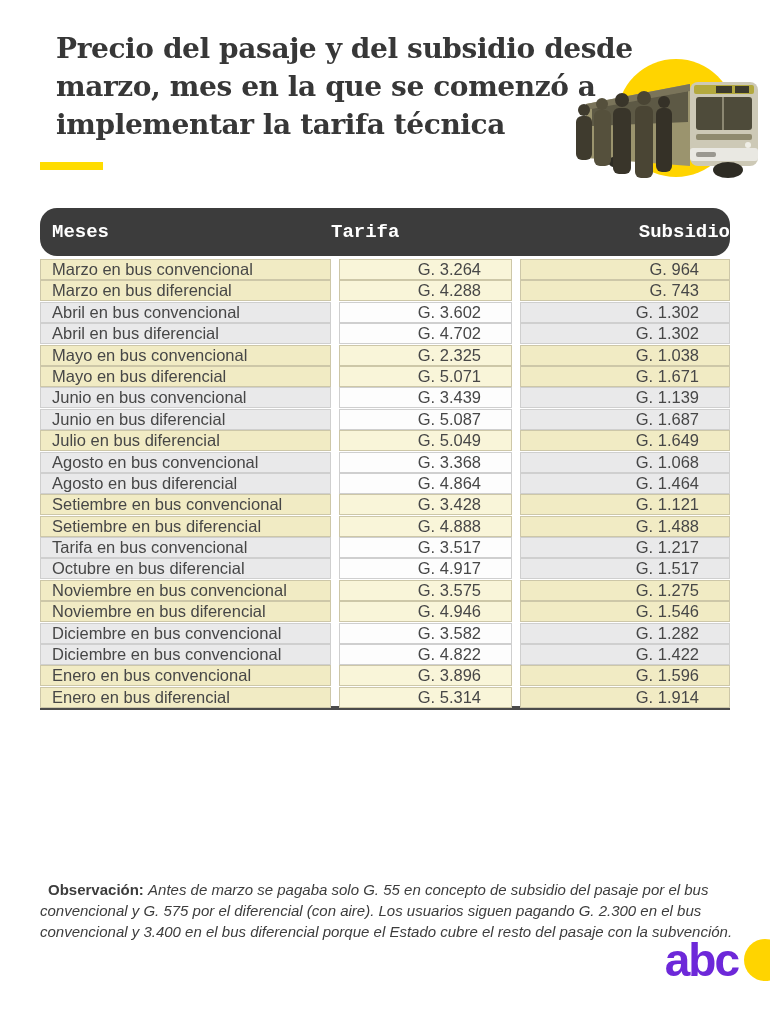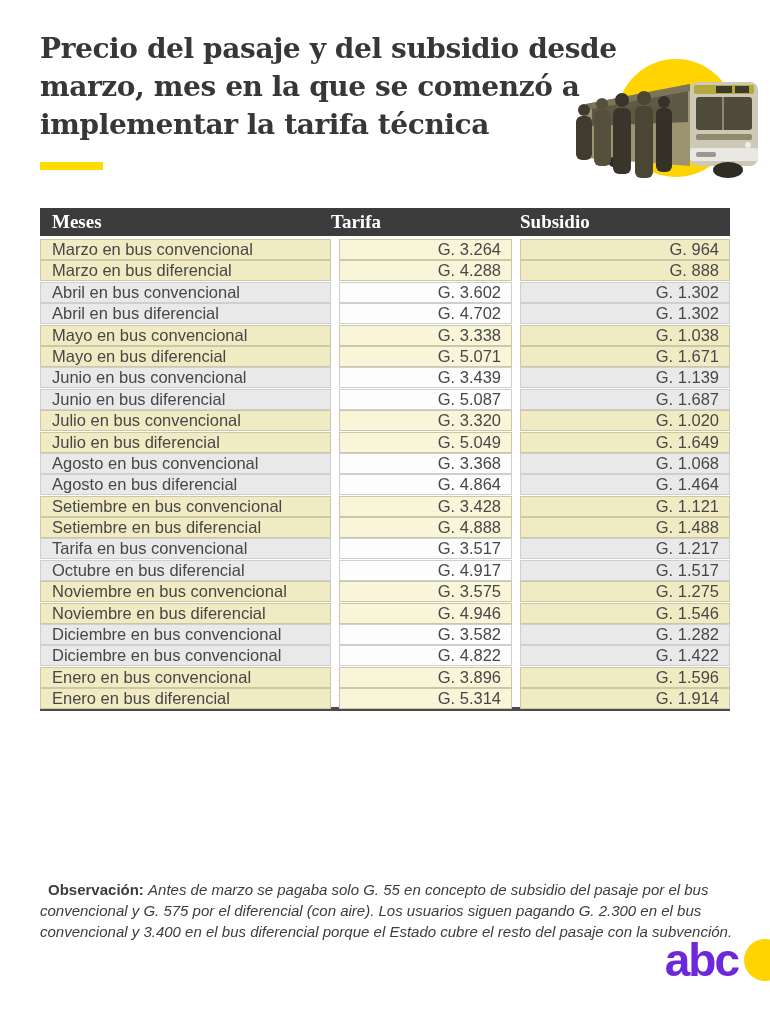--- a/index.html
+++ b/index.html
@@ -6,48 +6,49 @@
   .stage{
     position:relative;width:770px;height:1010px;background:#ffffff;
     overflow:hidden;font-family:"Liberation Sans",sans-serif;
   }
   
   .title{
     position:absolute;left:40px;top:30px;width:600px;
     font-family:"DejaVu Serif",serif;font-weight:700;color:#373737;
     font-size:28px;line-height:38px;letter-spacing:-0.4px;
   }
-  .title .tline{white-space:nowrap;}
+  .title .tline{white-space:nowrap;margin-left:16px;}
   .accent-bar{
     position:absolute;left:40px;top:162px;width:63px;height:8px;background:#ffdc00;
   }
   
   .hero{position:absolute;left:556px;top:48px;width:212px;height:148px;}
   
   .table{position:absolute;left:40px;top:208px;width:690px;}
   .thead{
     display:grid;grid-template-columns:291px 189px 210px;
-    height:28px;background:#3c3c3c;color:#ffffff;align-items:center;
-    font-family:Liberation Serif, serif;font-weight:700;font-size:19px;
+    height:48px;background:#3c3c3c;color:#ffffff;align-items:center;
+    font-family:Liberation Mono, monospace;font-weight:700;font-size:19px;
     margin-bottom:3px;
+    border-radius:17px;
   }
   .thead .h-meses{padding-left:12px;text-align:left;}
   .thead .h-tarifa{text-align:left;}
-  .thead .h-subsidio{text-align:left;}
+  .thead .h-subsidio{text-align:right;}
   .trow{
     display:grid;grid-template-columns:291px 173px 210px;column-gap:8px;
     height:19px;margin-bottom:2.4px;
   }
   .trow:last-child{margin-bottom:0;}
   .cell{
     display:flex;align-items:center;font-size:16.5px;color:#474747;
     border:1px solid #c6c2b0;box-sizing:border-box;
   }
   .cell.mes{padding-left:11px;}
-  .cell.tarifa,.cell.subsidio{justify-content:flex-end;padding-right:10px;}
+  .cell.tarifa,.cell.subsidio{justify-content:flex-end;padding-right:30px;}
   .trow.yellow .cell{background:#f1ebc4;border-color:#cdc7a8;}
   .trow.yellow .cell.tarifa{background:#f9f5d9;}
   .trow.gray .cell{background:#e9e9ea;border-color:#cfcfcf;}
   .trow.gray .cell.tarifa{background:#fdfdfd;}
   .table-bottom-rule{height:4px;background:#4b4b4b;margin-top:0px;}
   
   .note{
     position:absolute;left:40px;top:864px;width:696px;
     font-size:15px;line-height:21px;color:#3d3d3d;
   }
@@ -121,58 +122,53 @@
     </div>
     <div class="tbody">
         <div class="trow yellow">
           <div class="cell mes">Marzo en bus convencional</div>
           <div class="cell tarifa">G. 3.264</div>
           <div class="cell subsidio">G. 964</div>
         </div>
         <div class="trow yellow">
           <div class="cell mes">Marzo en bus diferencial</div>
           <div class="cell tarifa">G. 4.288</div>
-          <div class="cell subsidio">G. 888</div>
+          <div class="cell subsidio">G. 743</div>
         </div>
         <div class="trow gray">
           <div class="cell mes">Abril en bus convencional</div>
           <div class="cell tarifa">G. 3.602</div>
           <div class="cell subsidio">G. 1.302</div>
         </div>
         <div class="trow gray">
           <div class="cell mes">Abril en bus diferencial</div>
           <div class="cell tarifa">G. 4.702</div>
           <div class="cell subsidio">G. 1.302</div>
         </div>
         <div class="trow yellow">
           <div class="cell mes">Mayo en bus convencional</div>
-          <div class="cell tarifa">G. 3.338</div>
+          <div class="cell tarifa">G. 2.325</div>
           <div class="cell subsidio">G. 1.038</div>
         </div>
         <div class="trow yellow">
           <div class="cell mes">Mayo en bus diferencial</div>
           <div class="cell tarifa">G. 5.071</div>
           <div class="cell subsidio">G. 1.671</div>
         </div>
         <div class="trow gray">
           <div class="cell mes">Junio en bus convencional</div>
           <div class="cell tarifa">G. 3.439</div>
           <div class="cell subsidio">G. 1.139</div>
         </div>
         <div class="trow gray">
           <div class="cell mes">Junio en bus diferencial</div>
           <div class="cell tarifa">G. 5.087</div>
           <div class="cell subsidio">G. 1.687</div>
         </div>
         <div class="trow yellow">
-          <div class="cell mes">Julio en bus convencional</div>
-          <div class="cell tarifa">G. 3.320</div>
-          <div class="cell subsidio">G. 1.020</div>
-        </div>
-        <div class="trow yellow">
           <div class="cell mes">Julio en bus diferencial</div>
           <div class="cell tarifa">G. 5.049</div>
           <div class="cell subsidio">G. 1.649</div>
         </div>
         <div class="trow gray">
           <div class="cell mes">Agosto en bus convencional</div>
           <div class="cell tarifa">G. 3.368</div>
           <div class="cell subsidio">G. 1.068</div>
         </div>
         <div class="trow gray">

